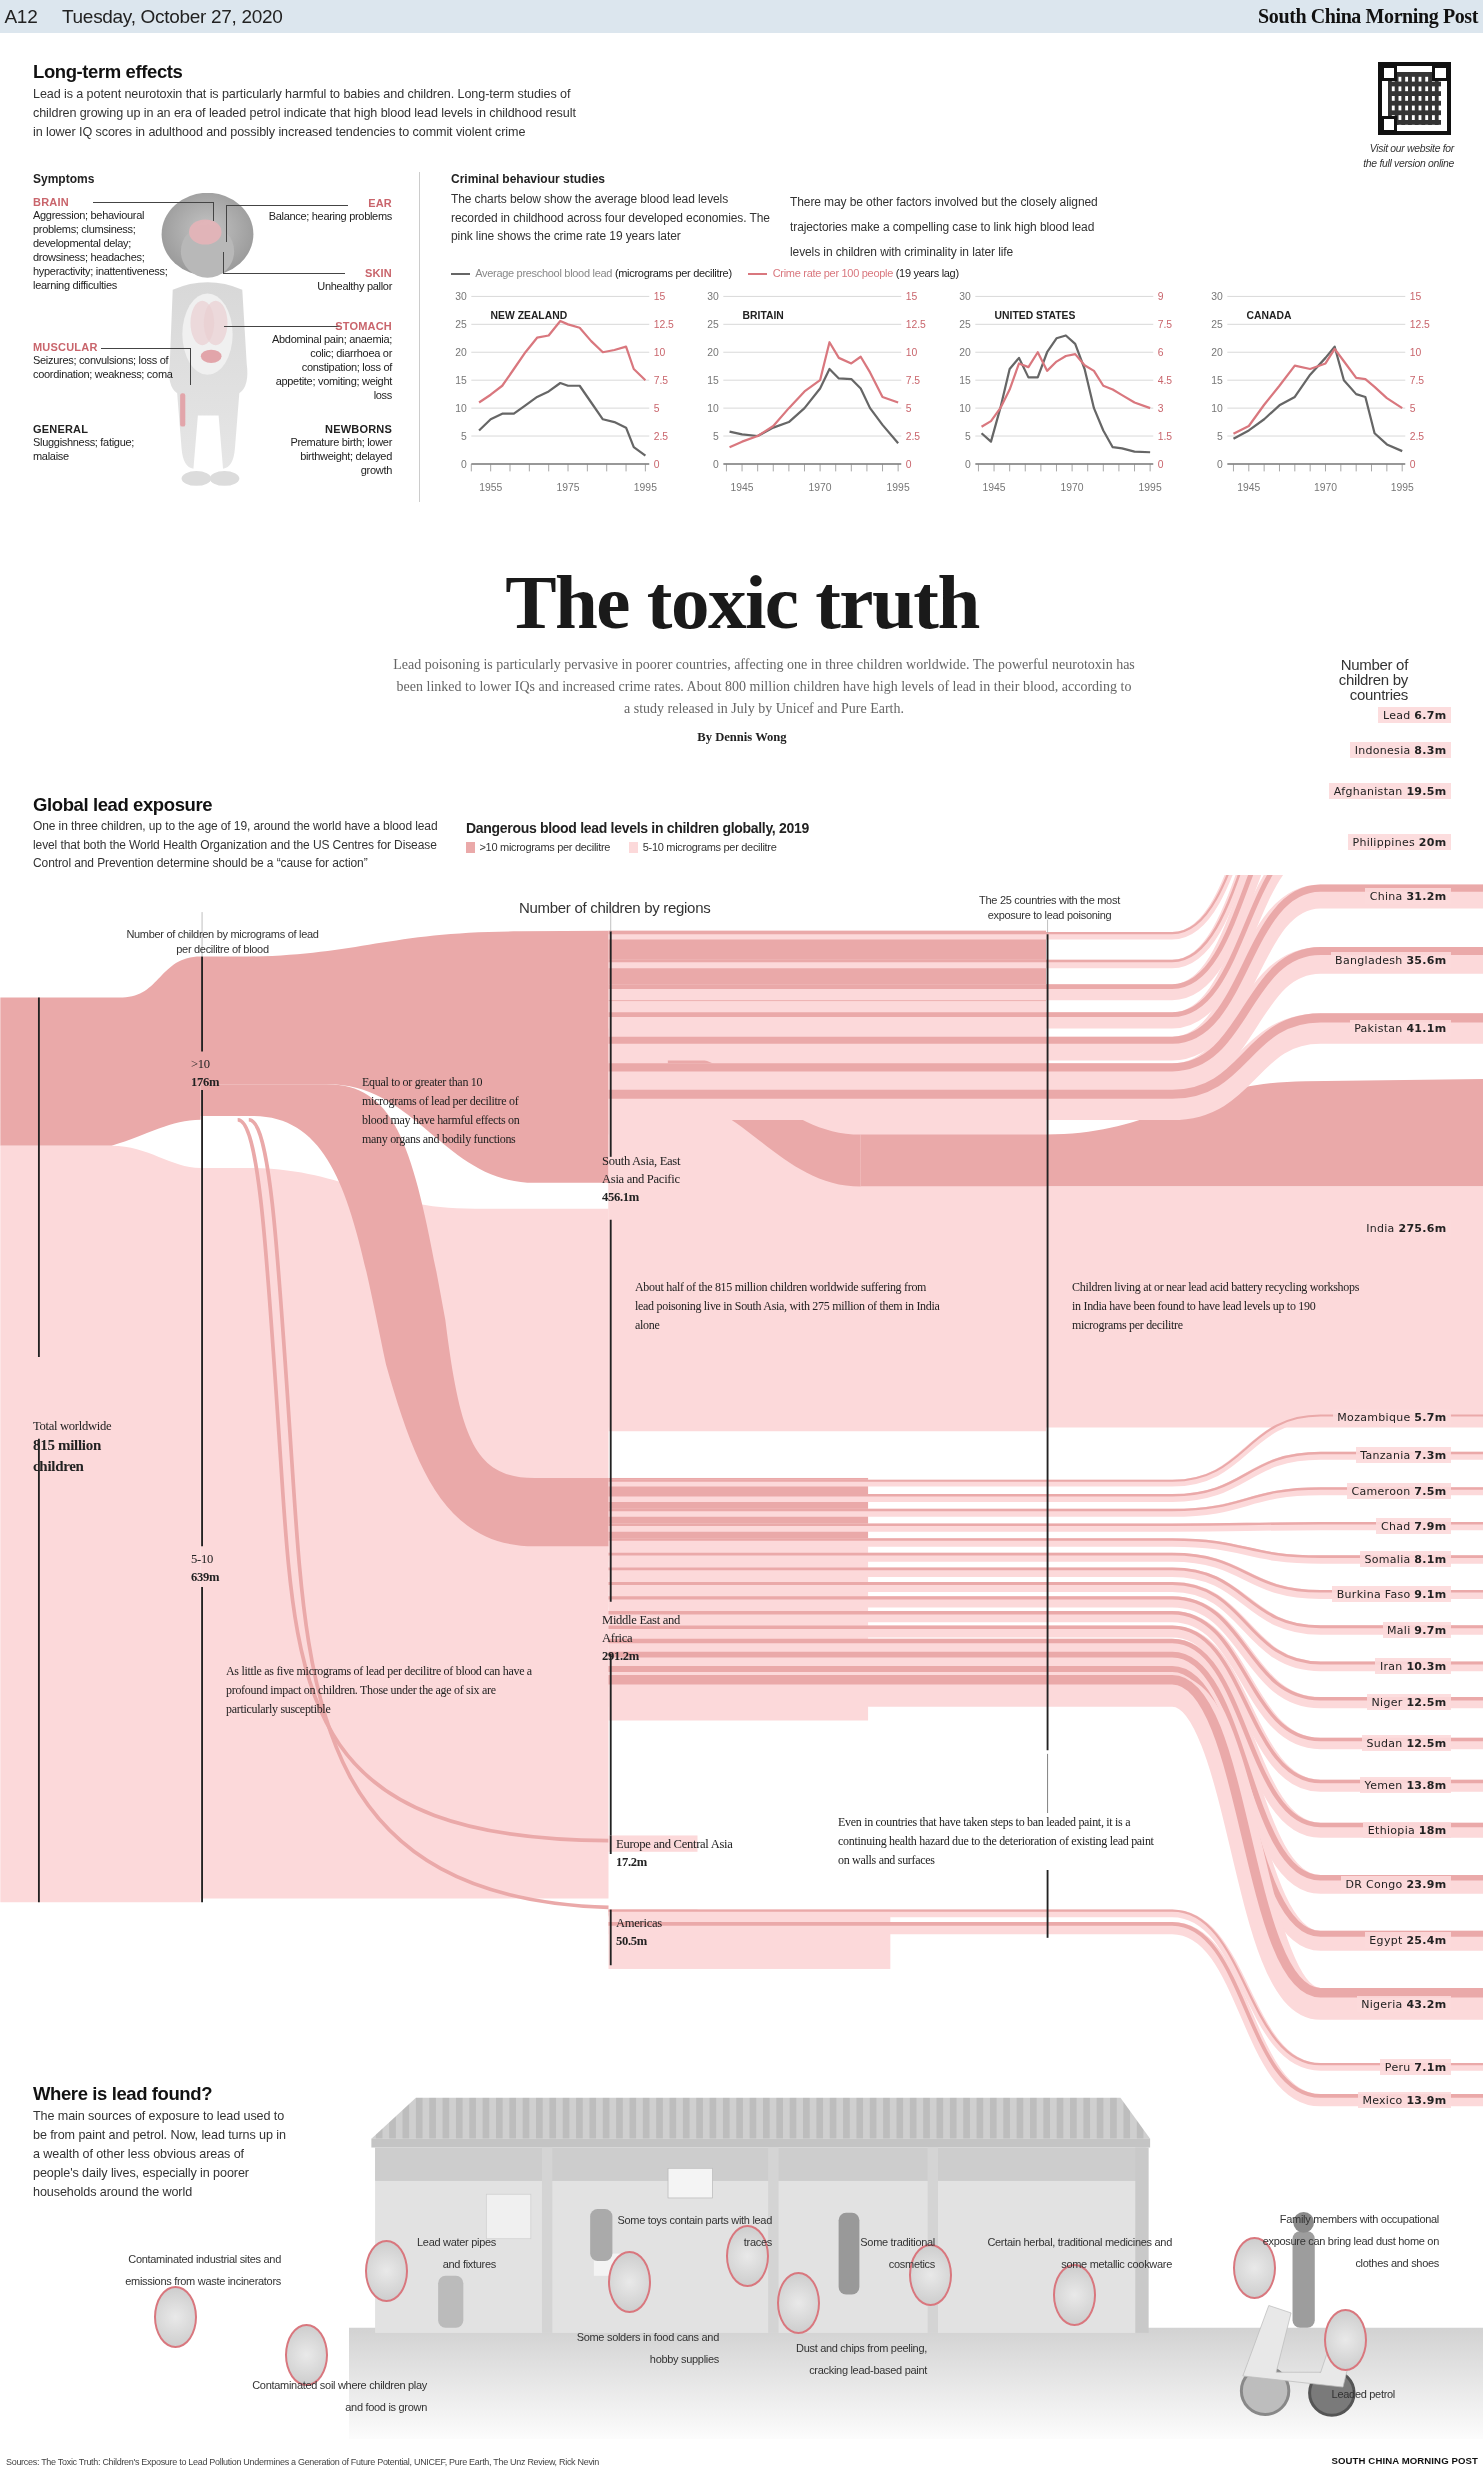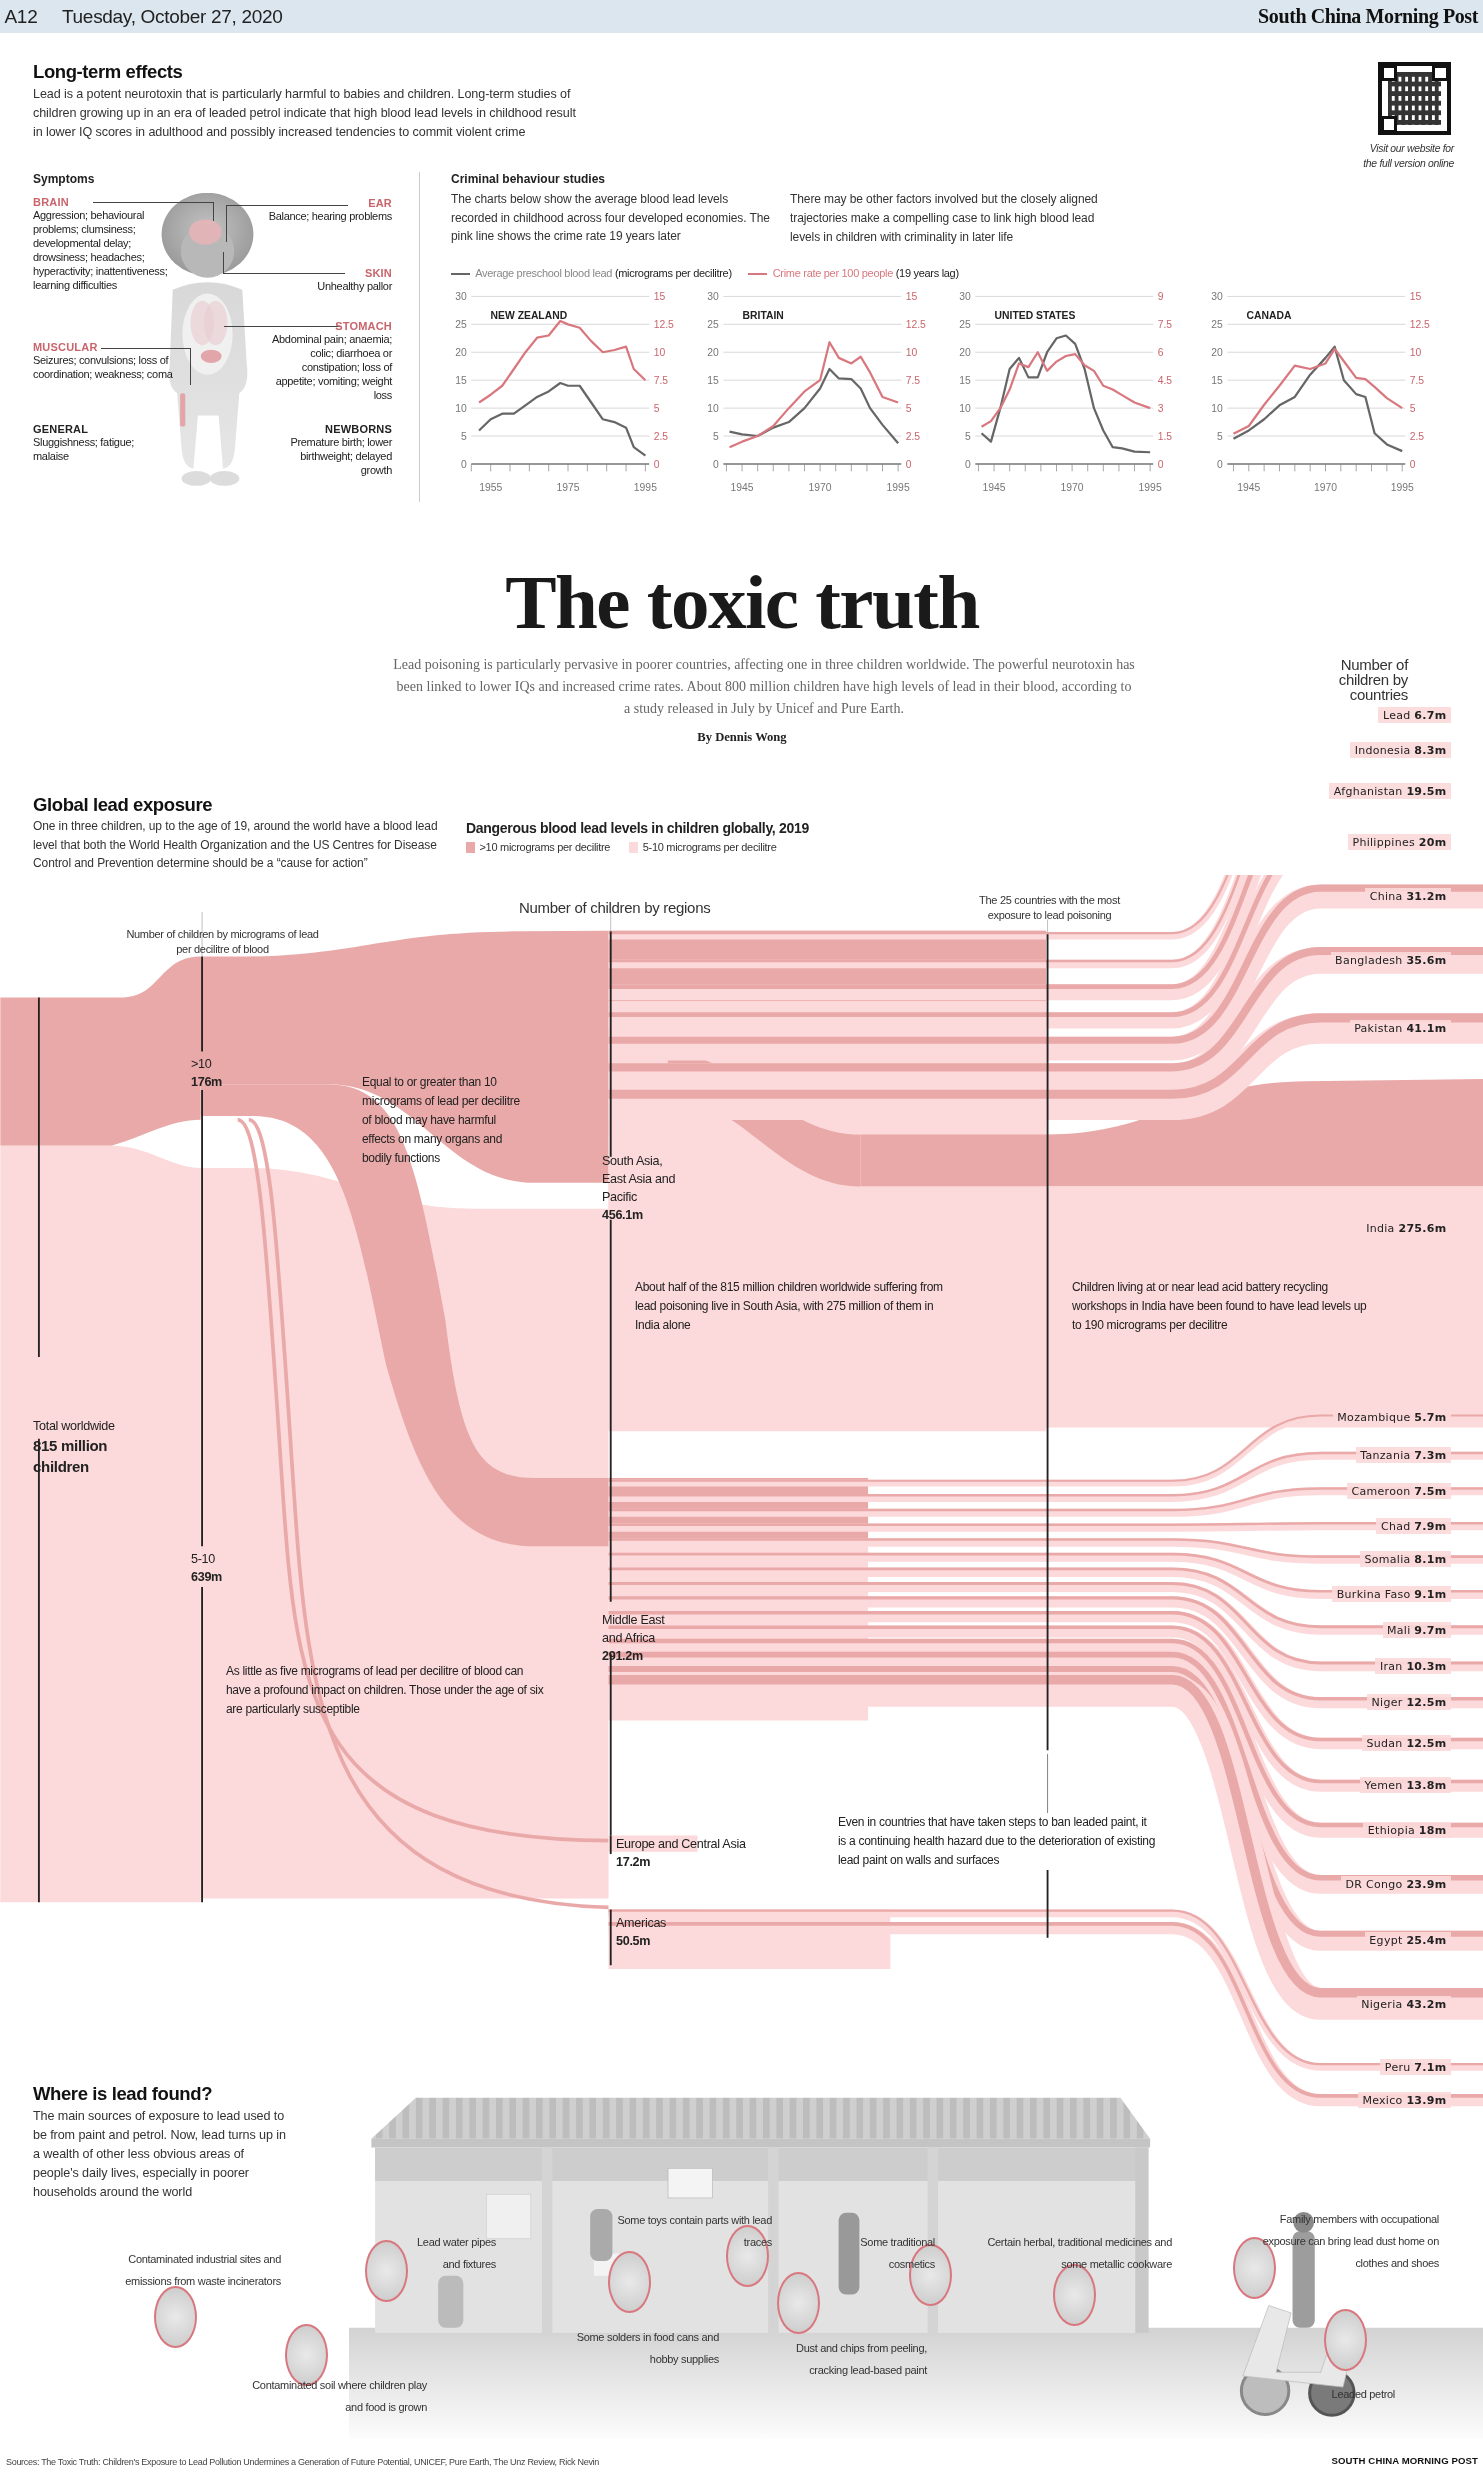--- a/index.html
+++ b/index.html
@@ -43,21 +43,21 @@
   .axis-r { font-size: 14px; fill: #c9656c; }
   .ctitle { font-size: 14px; font-weight: bold; fill: #222; }
 
   
   #main-title { left: 0; top: 558px; width: 1484px; text-align: center; font-size: 77px; font-family: "Liberation Serif", serif; color: #1a1a1a; letter-spacing: -1.5px; }
   #intro { left: 393px; top: 654px; width: 742px; text-align: center; font-family: "Liberation Serif", serif; font-size: 14px; line-height: 22px; color: #666; }
   #byline { left: 0; top: 730px; width: 1484px; text-align: center; font-family: "Liberation Serif", serif; font-weight: bold; font-size: 12.6px; color: #222; }
 
   
   #sankey { left: 0; top: 875px; width: 1484px; height: 1246px; }
-  .s-label { font-size: 12.6px; line-height: 18px; color: #222; }
+  .s-label { font-size: 12.6px; line-height: 18px; color: #222; font-family: Liberation Serif, serif; }
   .country { position: absolute; right: 33px; font-size: 12.6px; color: #222; text-align: right; padding: 1.5px 4.5px; letter-spacing: 0.3px; font-family: "DejaVu Sans", sans-serif; font-size: 11px; }
   .country b { font-weight: bold; }
   .legend-sw { display: inline-block; width: 9px; height: 10.4px; vertical-align: -1.5px; margin-right: 4.5px; }
 
   
   .house-cap { position: absolute; font-size: 11px; line-height: 22px; color: #333; text-align: right; }
   .circle { position: absolute; border: 2.2px solid #d9777e; border-radius: 50%; background: radial-gradient(circle, #e9e9e9 0%, #cfcfcf 80%); }
   #footer-src { left: 6px; top: 2457px; font-size: 9px; color: #444; }
   #footer-brand { right: 6px; top: 2455px; font-size: 9.6px; font-weight: bold; color: #111; letter-spacing: 0.1px; }
 </style>
@@ -146,21 +146,21 @@
 </div>
 <div class="abs" style="left:282px;top:423px;width:110px;text-align:right;">
   <div class="symp-label dark">NEWBORNS</div>
   <div class="symp-text cond">Premature birth; lower birthweight; delayed growth</div>
 </div>
 
 <div class="abs" id="vdivider"></div>
 
 <div class="abs" style="left:451px;top:172px;font-size:12px;font-weight:bold;color:#222;">Criminal behaviour studies</div>
 <p class="abs body-text cond" style="left:451px;top:190px;width:326px;font-size:12px;line-height:18.5px;">The charts below show the average blood lead levels recorded in childhood across four developed economies. The pink line shows the crime rate 19 years later</p>
-<p class="abs body-text cond" style="left:790px;top:190px;width:326px;font-size:12px;line-height:19px;">There may be other factors involved but the closely aligned trajectories make a compelling case to link high blood lead levels in children with criminality in later life</p>
+<p class="abs body-text cond" style="left:790px;top:190px;width:326px;font-size:12px;line-height:25px;">There may be other factors involved but the closely aligned trajectories make a compelling case to link high blood lead levels in children with criminality in later life</p>
 
 <div class="abs cond" style="left:451px;top:267px;font-size:11px;color:#888;white-space:nowrap;">
   <span style="display:inline-block;width:19px;height:2.2px;background:#666;vertical-align:middle;margin-right:3px;"></span>
   <span>Average preschool blood lead</span>
   <span style="color:#222;">(micrograms per decilitre)</span>
   <span style="display:inline-block;width:19px;height:2.2px;background:#d9777e;vertical-align:middle;margin:0 3px 0 13.4px;"></span>
   <span style="color:#d9777e;">Crime rate per 100 people</span>
   <span style="color:#222;">(19 years lag)</span>
 </div>
 

